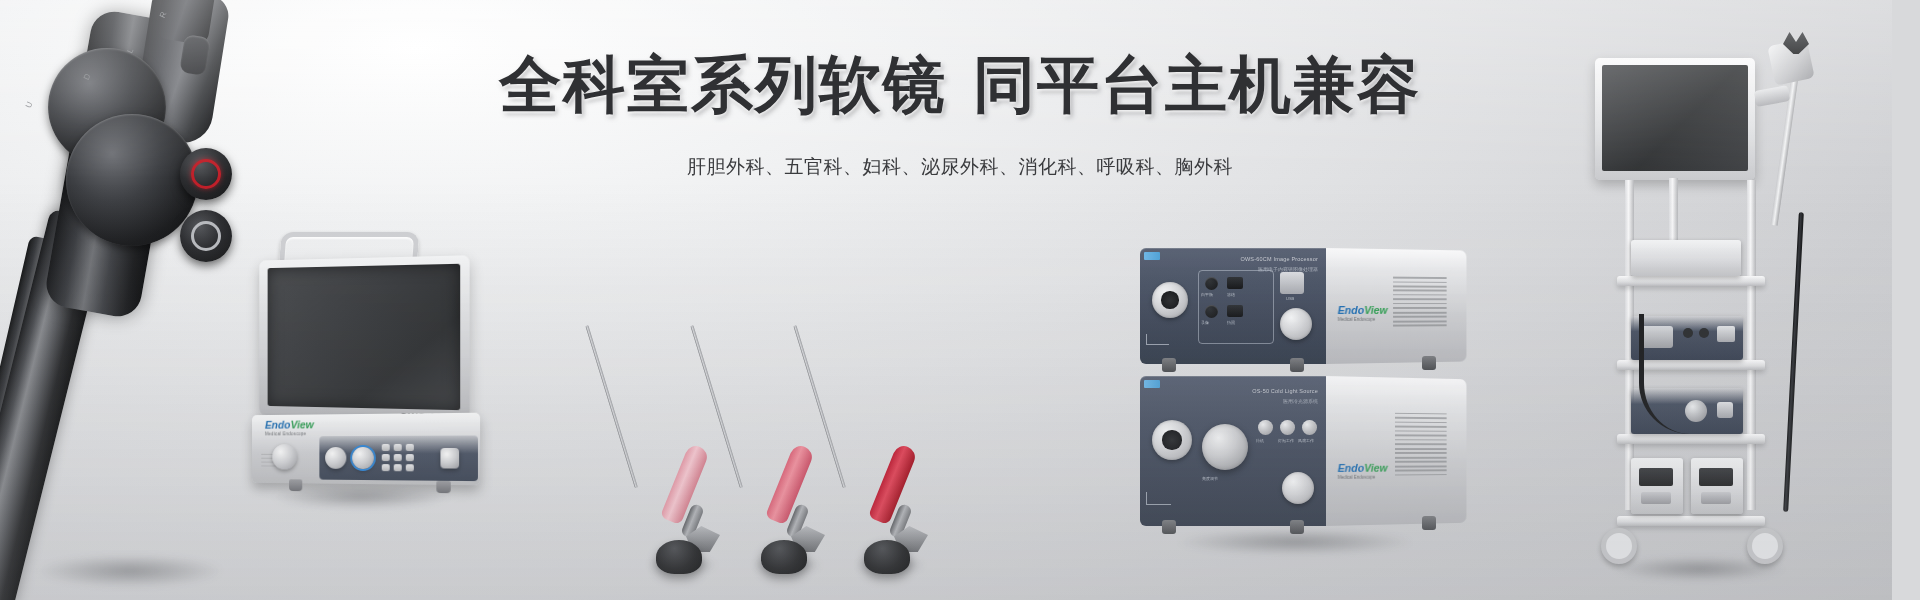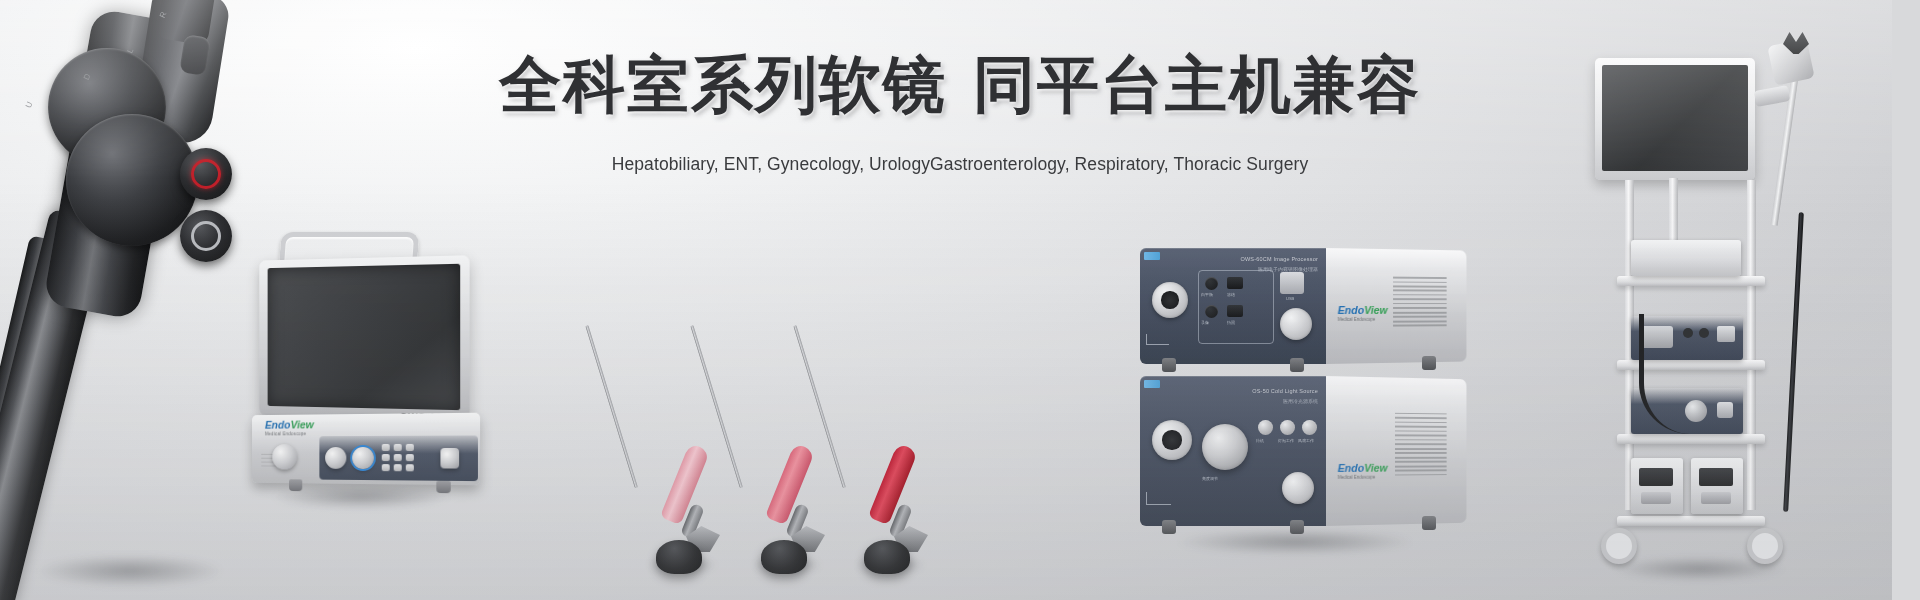--- a/index.html
+++ b/index.html
@@ -205,21 +205,21 @@
 </head>
 <body>
 
 <div class="banner">
 
   <div class="textblock">
     <div class="title">
       <span>全科室系列软镜</span><span class="gap"></span><span>同平台主机兼容</span>
     </div>
     <div class="deck">
-      <div class="en">Hepatobiliary, ENT, Gynecology, UrologyGastroenterology, Respiratory, Thoracic Surgery</div>
+      <div class="cn">肝胆外科、五官科、妇科、泌尿外科、消化科、呼吸科、胸外科</div>
     </div>
   </div>
 
   <div class="obj" id="endoscope">
     <div class="shadow" style="left:-10px;top:560px;width:260px;height:46px;"></div>
     <div class="ep-shaft2"></div>
     <div class="ep-shaft"></div>
     <div class="ep-body"></div>
     <div class="ep-grip"></div>
     <div class="ep-top"></div>

